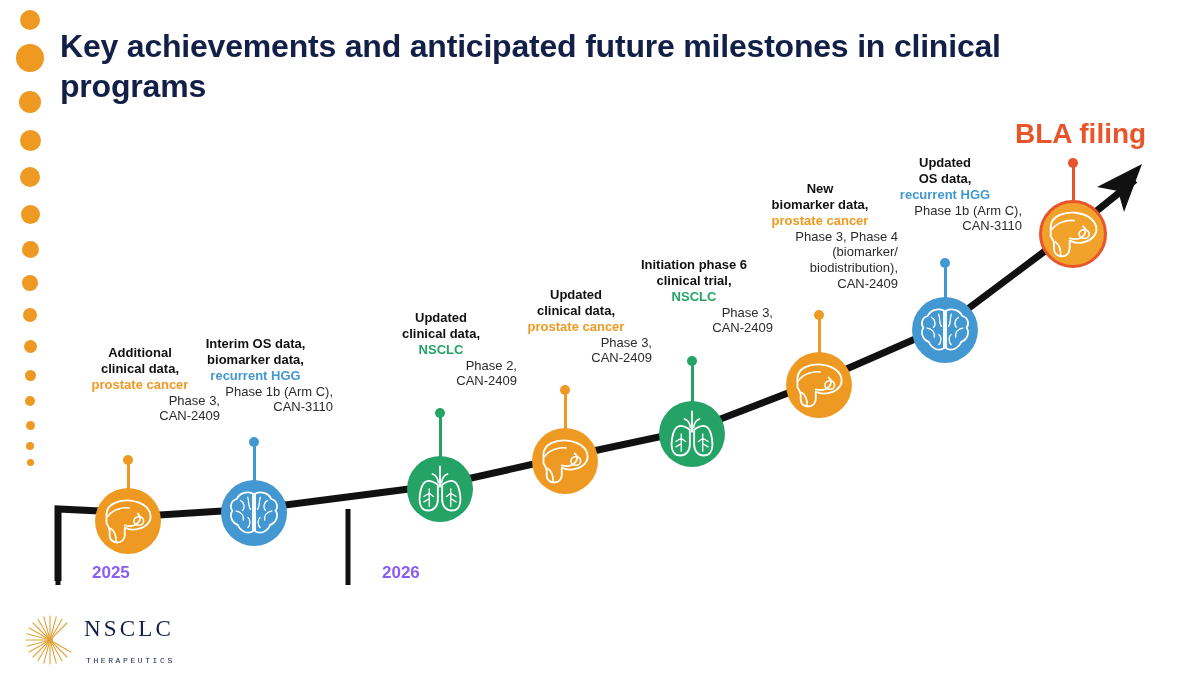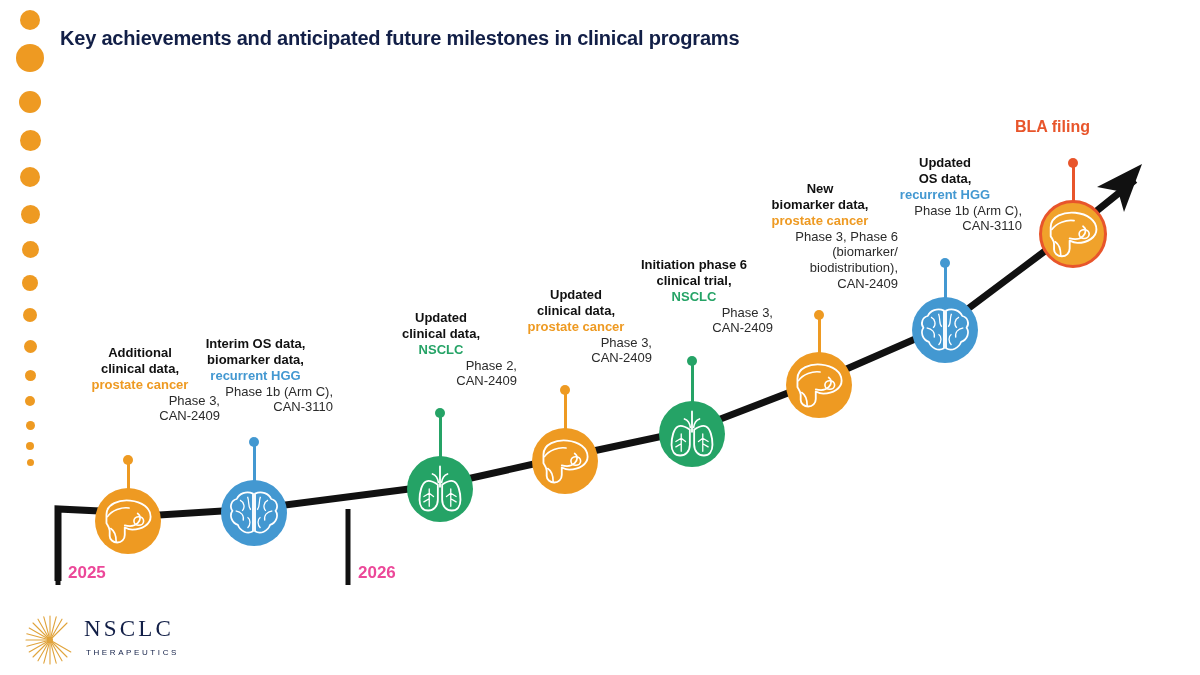--- a/index.html
+++ b/index.html
@@ -21,21 +21,21 @@
     position: absolute;
     border-radius: 50%;
     background: #EE9A22;
   }
 
   
   #title {
     position: absolute;
     left: 60px; top: 26px;
     width: 1090px;
-    font-size: 20px;
+    font-size: 32px;
     font-weight: bold;
     line-height: 1.26;
     letter-spacing: -0.2px;
     color: #121F47;
   }
 
   
   #timeline-svg { position: absolute; left: 0; top: 0; width: 1200px; height: 675px; }
 
   
@@ -71,45 +71,46 @@
   }
   .caption .hl-bold  { font-weight: bold; color: #111111; }
   .caption .hl-orange{ font-weight: bold; color: #EE9A22; }
   .caption .hl-blue  { font-weight: bold; color: #4398D1; }
   .caption .hl-green { font-weight: bold; color: #25A366; }
   .caption .plain    { color: #2b2b2b; text-align: right; }
 
   
   #bla-label {
     position: absolute;
-    font-size: 16px;
+    font-size: 28px;
     font-weight: bold;
     color: #E8552B;
     white-space: nowrap;
     text-align: right;
   }
 
   
   .year-label {
     position: absolute;
     font-size: 17px;
     font-weight: bold;
-    color: #ec4899;
+    color: #8b5cf6;
+    margin-left: 24px;
   }
 
   
   #logo { position: absolute; left: 22px; top: 612px; width: 160px; height: 56px; }
   #logo-text { position: absolute; left: 62px; top: 4px; }
   #logo-name {
     font-size: 23px; font-weight: normal; letter-spacing: 3.2px;
     color: #121F47; font-family: "Liberation Serif", serif;
   }
   #logo-sub {
     font-size: 8px; letter-spacing: 2.6px; color: #121F47;
-    margin-top: 6px; margin-left: 2px; font-family: Liberation Sans, sans-serif;
+    margin-top: 14px; margin-left: 2px; font-family: Liberation Mono, monospace;
   }
 </style>
 </head>
 <body>
 
 <div id="stage">
 
   <div id="dot-column">
       <div class="deco-dot" style="left: 20px; top: 10px; width: 20px; height: 20px;"></div>
       <div class="deco-dot" style="left: 16px; top: 44px; width: 28px; height: 28px;"></div>
@@ -286,21 +287,21 @@
         <div class="hl-bold">Initiation phase 6</div>
         <div class="hl-bold">clinical trial,</div>
         <div class="hl-green">NSCLC</div>
         <div class="plain">Phase 3,</div>
         <div class="plain">CAN-2409</div>
       </div>
       <div class="caption" style="left: 742px; top: 181px; width: 156px;">
         <div class="hl-bold">New</div>
         <div class="hl-bold">biomarker data,</div>
         <div class="hl-orange">prostate cancer</div>
-        <div class="plain">Phase 3, Phase 6</div>
+        <div class="plain">Phase 3, Phase 4</div>
         <div class="plain">(biomarker/</div>
         <div class="plain">biodistribution),</div>
         <div class="plain">CAN-2409</div>
       </div>
       <div class="caption" style="left: 868px; top: 155px; width: 154px;">
         <div class="hl-bold">Updated</div>
         <div class="hl-bold">OS data,</div>
         <div class="hl-blue">recurrent HGG</div>
         <div class="plain">Phase 1b (Arm C),</div>
         <div class="plain">CAN-3110</div>

